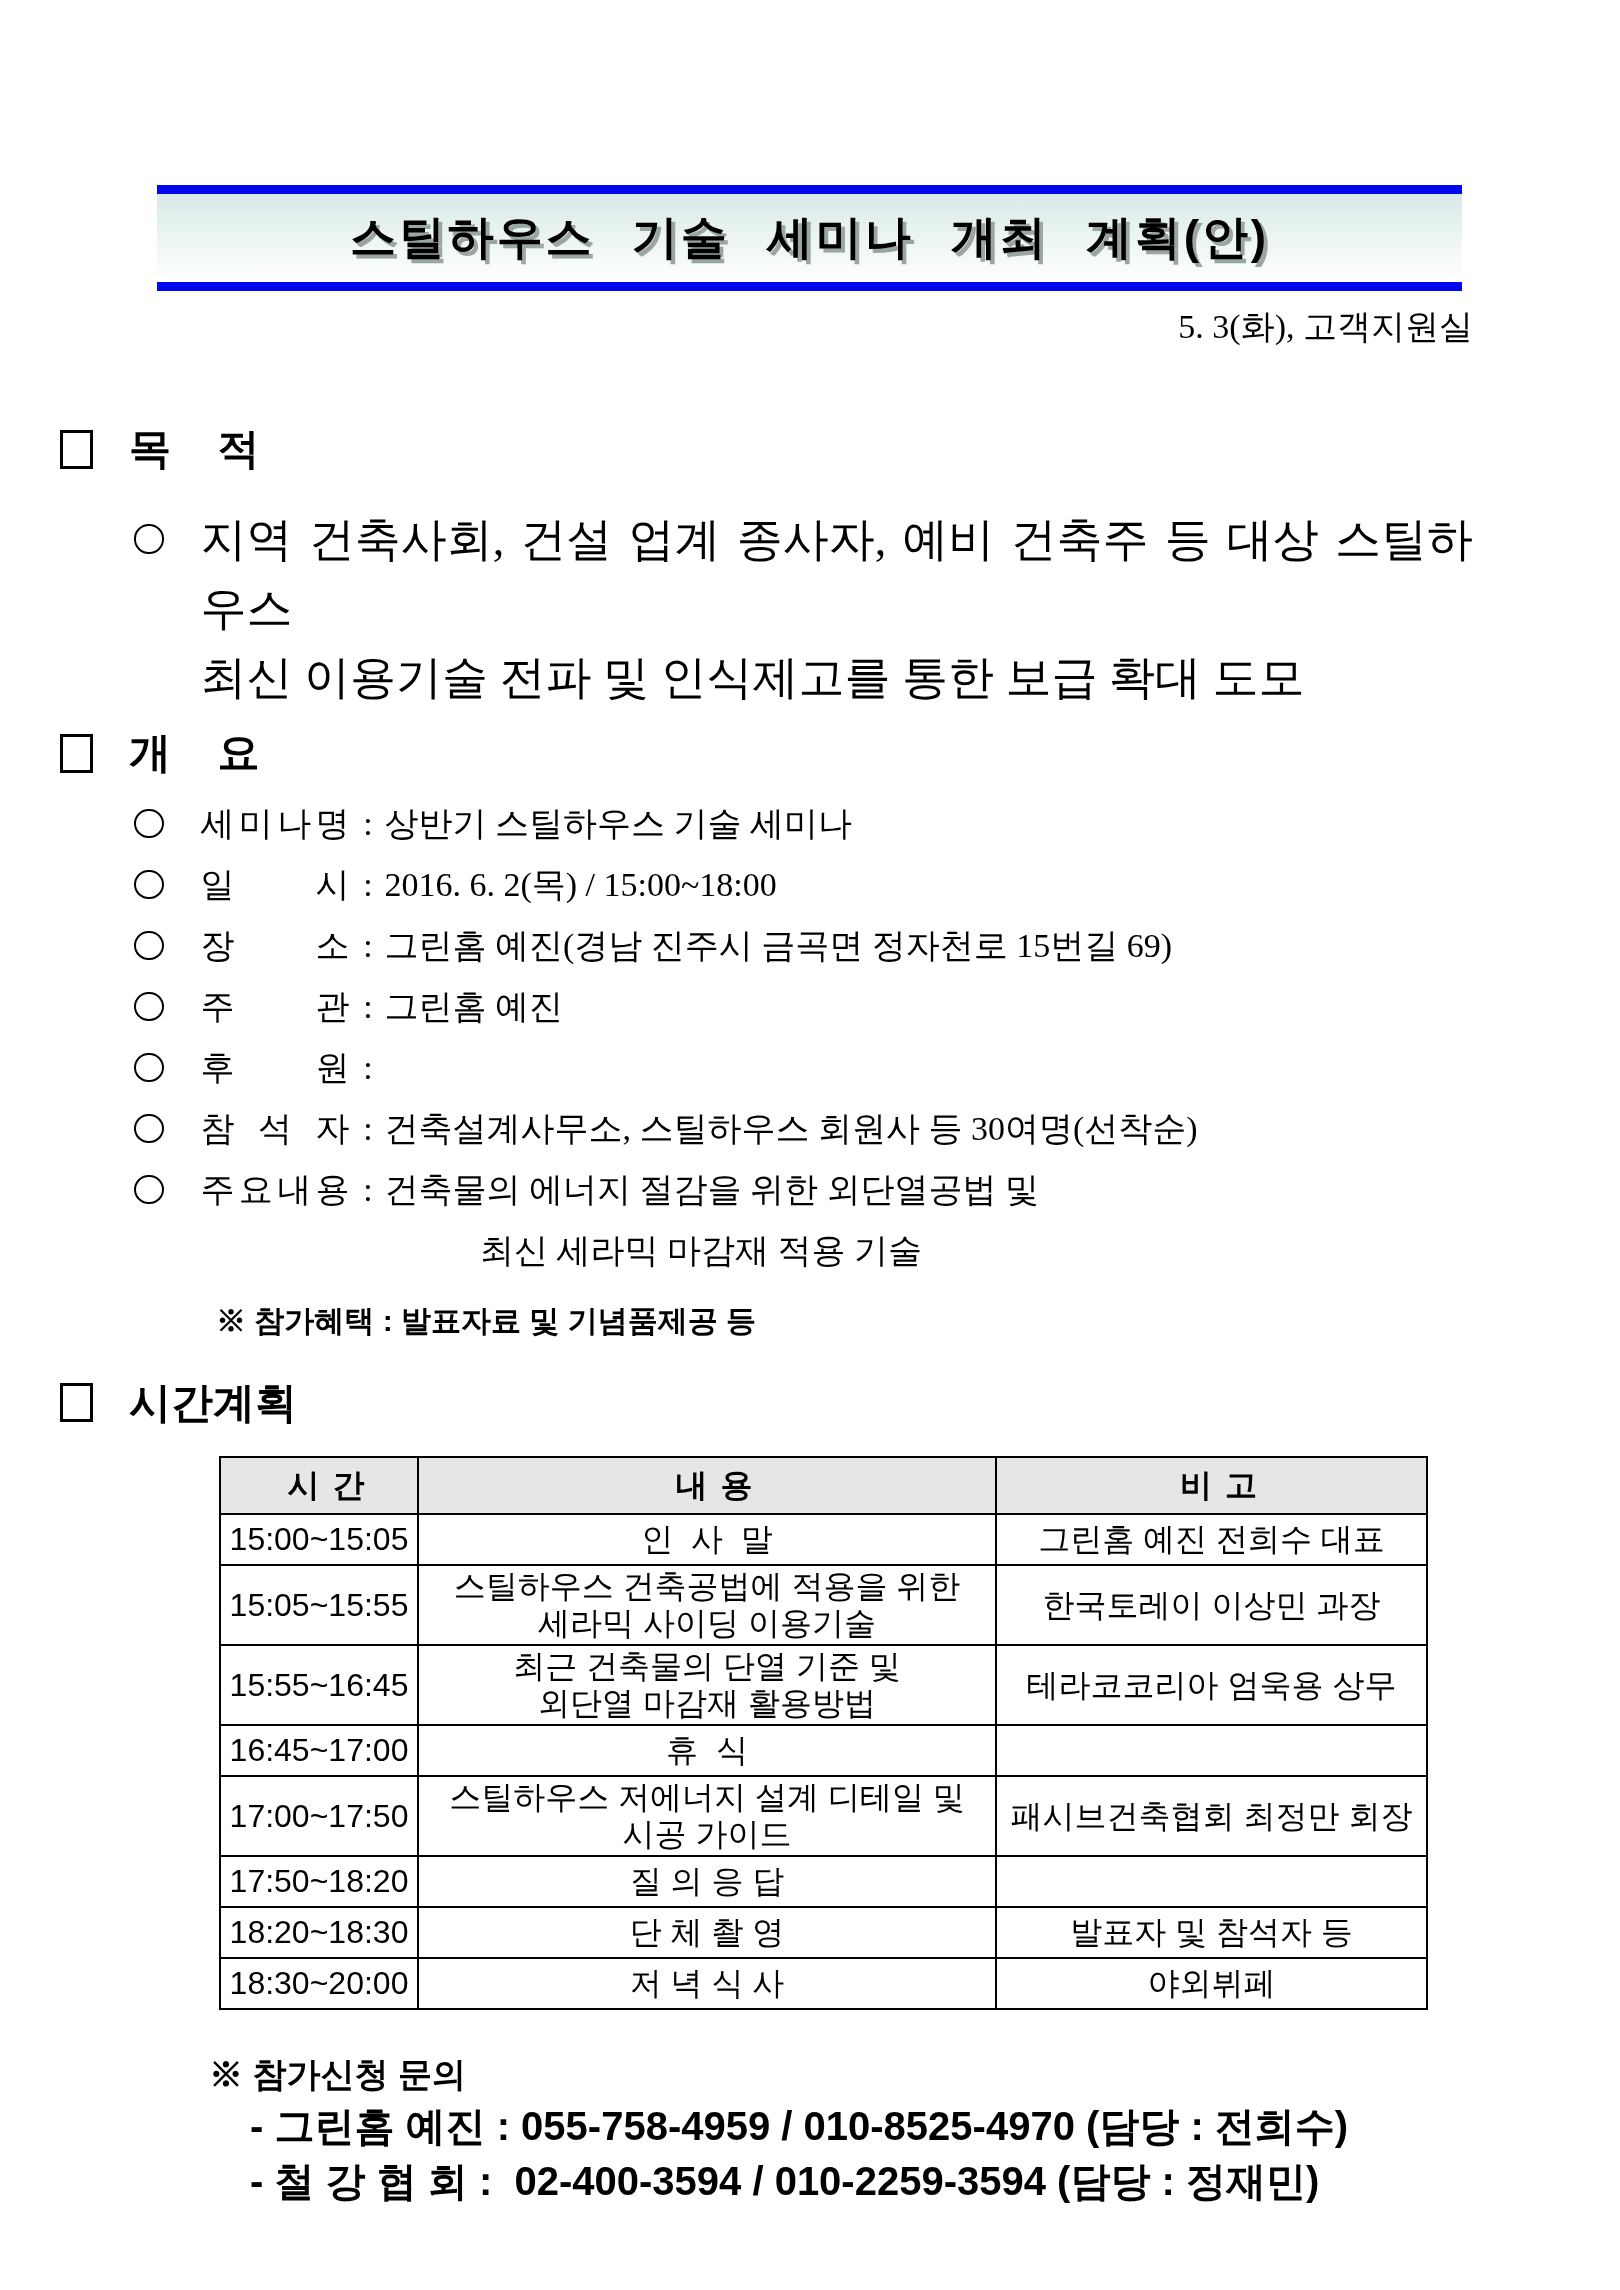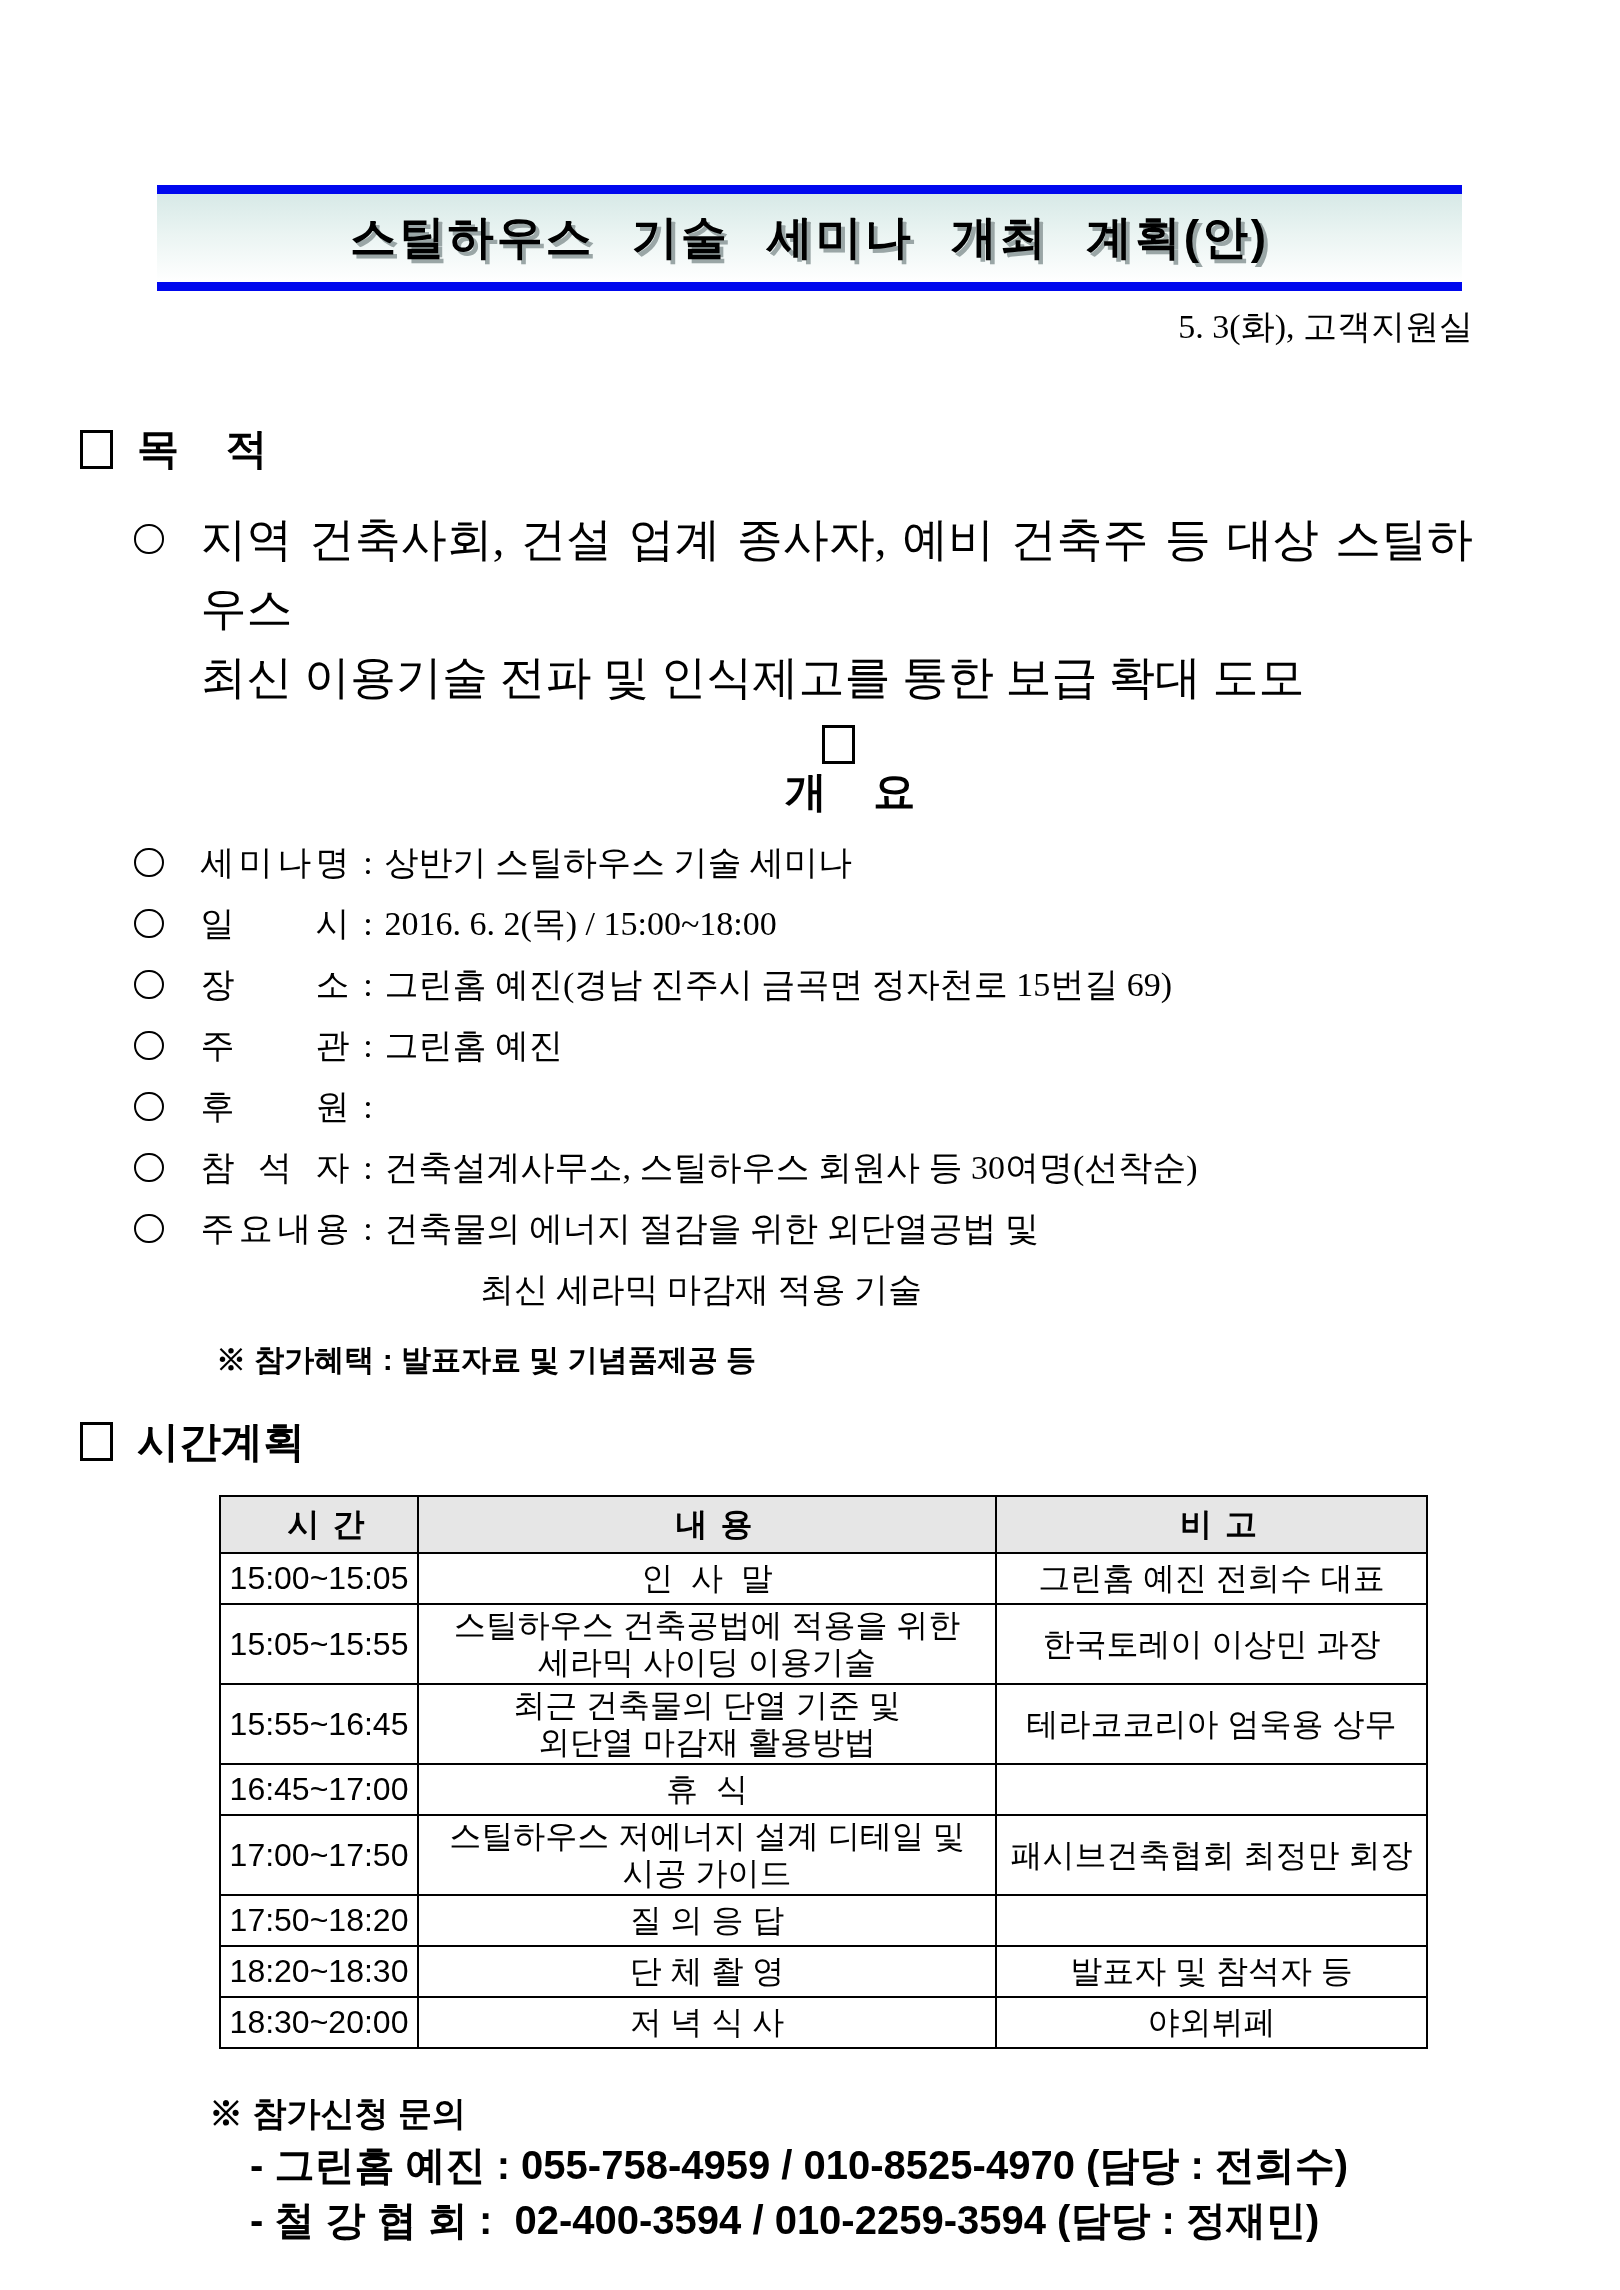--- a/index.html
+++ b/index.html
@@ -36,33 +36,34 @@
     margin:13.7px 147px 0 0;
     text-align:right;
     font-size:34px;
     white-space:pre;
     padding-left:47px;
   }
 
   
   .sec-heading{
     display:flex;align-items:center;
-    margin-left:80px;
+    margin-left:60px;
     font-family:"Liberation Sans", sans-serif;
     font-size:42px;font-weight:bold;
     white-space:pre;
+    gap:12px;
   }
   .sq-marker{
     width:27.4px;height:33px;
     border:3.9px solid #000;
     margin-right:23.5px;
     flex:0 0 auto;
   }
   .h-purpose{margin-top:71px;}
-  .h-overview{margin-top:13.7px;flex-direction:column;}
+  .h-overview{margin-top:13.7px;}
   .h-schedule{margin-top:33px;}
 
   
   .bullet{
     display:flex;
     margin-left:134px;margin-right:147px;
     font-size:46px;
     line-height:69px;
   }
   .circle-marker{

